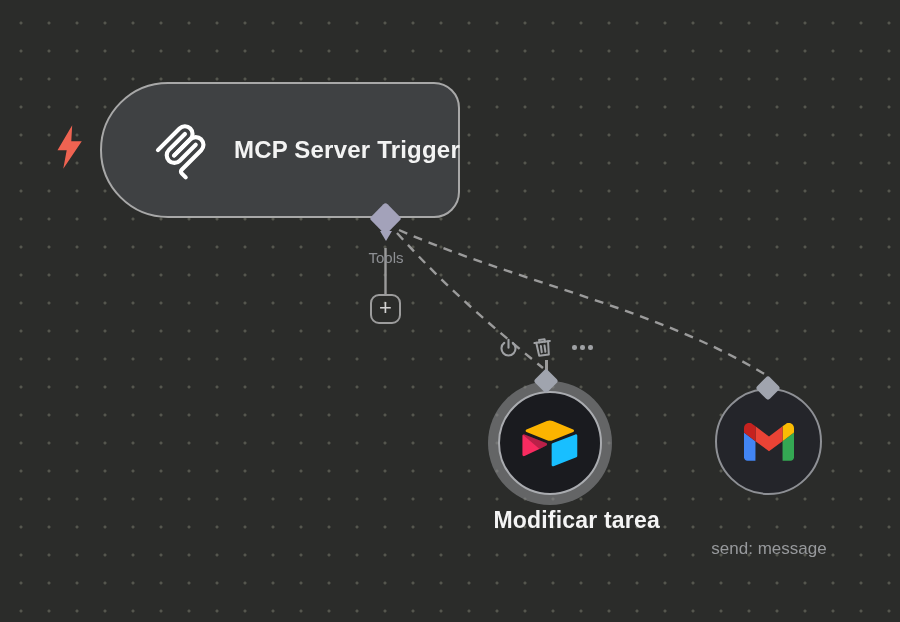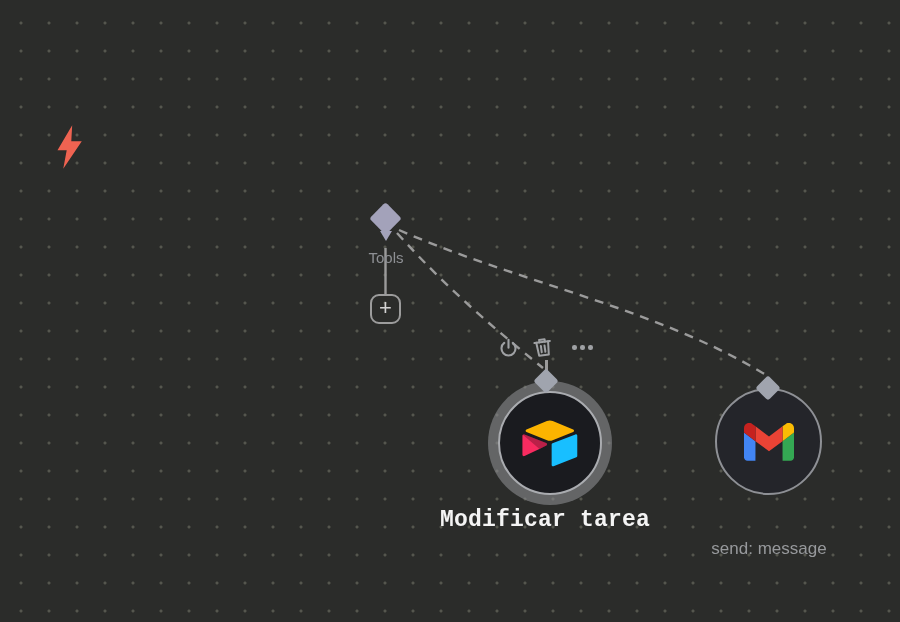--- a/index.html
+++ b/index.html
@@ -91,22 +91,22 @@
   
   .tool-circle {
     position:absolute; left:715px; top:388px; width:107px; height:107px;
     border-radius:50%; background:#24252a; border:2.5px solid #8e9095;
     display:flex; align-items:center; justify-content:center;
     cursor:pointer;
   }
   .tool-circle svg { width:50px; height:38px; }
 
   .node-title {
-    position:absolute; width:220px; text-align:left;
-    color:#f4f4f4; font-size:23px; font-weight:700; letter-spacing:0.2px;font-family:Liberation Mono, monospace;
+    position:absolute; width:220px; text-align:right;
+    color:#f4f4f4; font-size:23px; font-weight:700; letter-spacing:0.2px;
   }
   .node-sub {
     position:absolute; width:220px; text-align:center;
     color:#97999c; font-size:17px; font-weight:400;
   }
   .t1-title { left:440px; top:507px; }
   .t1-sub   { left:440px; top:539px; }
   .t2-title { left:659px; top:507px; }
   .t2-sub   { left:659px; top:539px; }
 </style>
@@ -120,20 +120,30 @@
     <path d="M397,233 C445,286 486,322 543,368" class="wire dashed"></path>
     <path d="M399,230 C520,283 656,308 766,375" class="wire dashed"></path>
   </svg>
 
   <div class="bolt">
     <svg viewBox="0 0 24 36" width="32" height="46">
       <path d="M14.5 1 L3 20.5 h7.2 L7.5 35 L22 13.5 h-8.2 Z" fill="#ef6351"></path>
     </svg>
   </div>
 
+  <div class="trigger-node">
+    <div class="trigger-icon">
+      <svg viewBox="0 0 195 195" fill="none" stroke="#ffffff" stroke-width="13" stroke-linecap="round">
+        <path d="M25 97.85 L92.88 29.97 C102.25 20.6 117.45 20.6 126.82 29.97 C136.2 39.34 136.2 54.54 126.82 63.91 L75.56 115.18"></path>
+        <path d="M76.27 114.47 L126.82 63.91 C136.2 54.54 151.39 54.54 160.76 63.91 L161.12 64.27 C170.49 73.64 170.49 88.83 161.12 98.21 L99.72 159.6 C96.6 162.72 96.6 167.79 99.72 170.91 L112.33 183.52"></path>
+        <path d="M109.85 46.94 L59.65 97.15 C50.28 106.52 50.28 121.71 59.65 131.09 C69.02 140.46 84.22 140.46 93.59 131.09 L143.79 80.88"></path>
+      </svg>
+    </div>
+    <div class="trigger-title">MCP Server Trigger</div>
+  </div>
 
   <div class="diamond tools-diamond"></div>
   <div class="tools-stem"></div>
   <div class="tools-label">Tools</div>
 
   <div class="plus-btn">
     <span>+</span>
   </div>
 
   <div class="node-toolbar">

